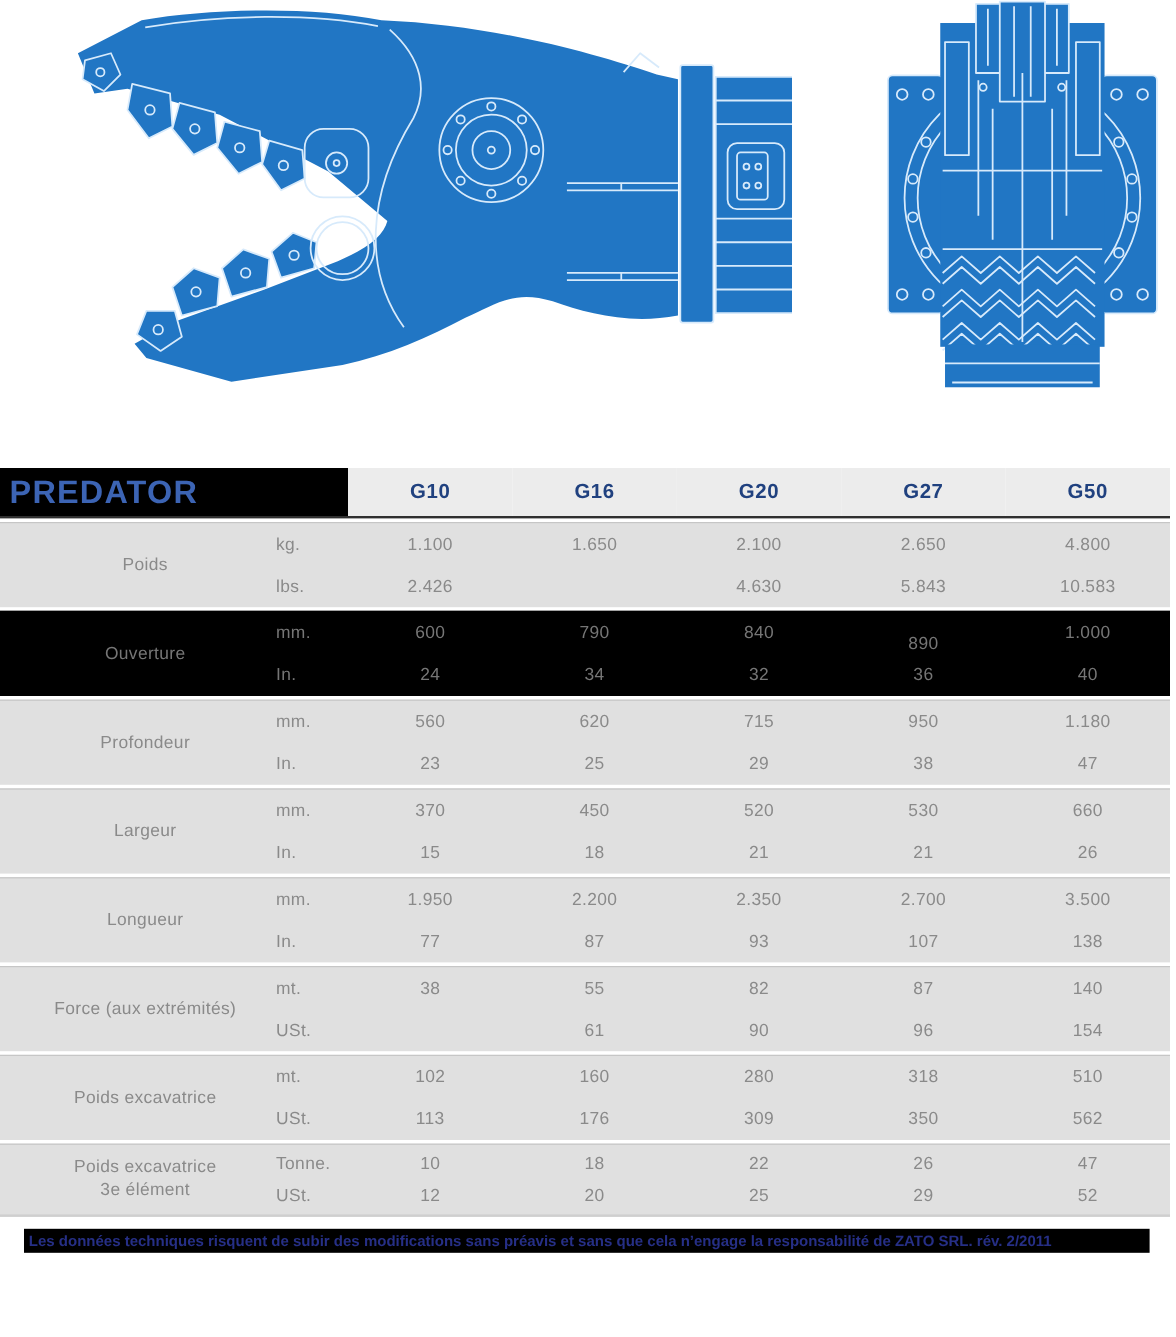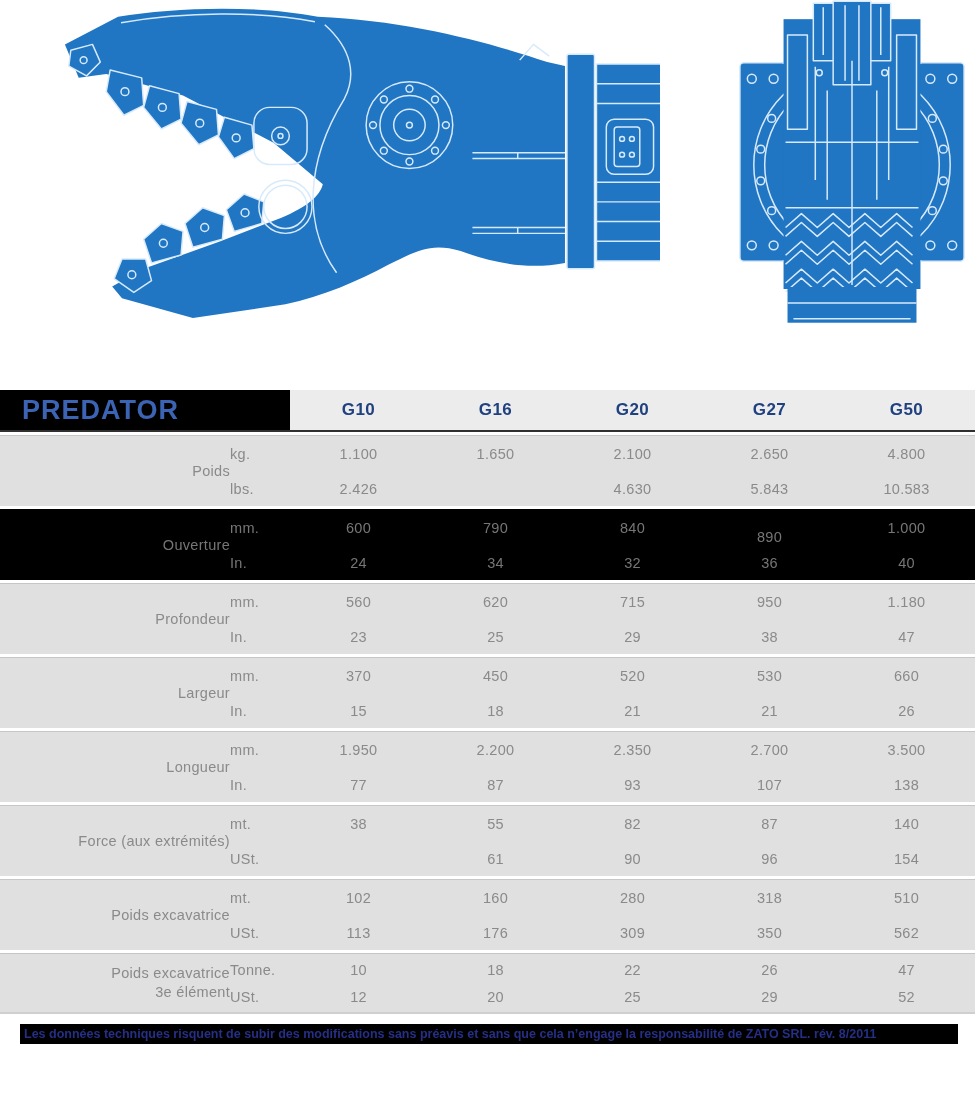--- a/index.html
+++ b/index.html
@@ -19,38 +19,38 @@
 
   
   .spec-table { position:absolute; left:0; top:390px; width:975px; }
   .table-header {
     display:grid; grid-template-columns:290px repeat(5,137px);
     height:42px; border-bottom:2px solid #303030;
   }
   .title-cell {
     background:var(--dark-bg); color:var(--title-blue);
     font-size:27px; font-weight:bold; letter-spacing:1px;
-    display:flex; align-items:center; padding-left:22px;
+    display:flex; align-items:center; padding-left:8px;
   }
   .col-h {
     background:var(--header-bg); color:var(--header-blue);
     font-size:17px; font-weight:bold; letter-spacing:.5px;
     display:flex; align-items:center; justify-content:center;
   }
   .group {
     display:grid; grid-template-columns:230px 60px repeat(5,137px);
     grid-auto-rows:35px; background:var(--row-bg); color:var(--text-gray);
     margin-top:3px; border-top:1px solid #c6c6c6; font-size:14.5px; letter-spacing:.3px;
   }
   .group.dark { background:var(--dark-bg); color:var(--dark-text); border-top-color:#000; }
   .group.compact { grid-auto-rows:27px; padding:2px 0; }
   #groups .group:last-child { border-bottom:2px solid #cfcfcf; }
   .g-label {
     grid-column:1; grid-row:1 / span 2;
-    display:flex; flex-direction:column; justify-content:center; align-items:flex-end;
+    display:flex; flex-direction:column; justify-content:center; align-items:center;
     padding-left:12px; line-height:19px;
   }
   .unit { display:flex; align-items:center; }
   .val  { display:flex; align-items:center; justify-content:center; }
 
   
   .footer-note {
     position:absolute; left:20px; top:1024px; width:938px; height:20px;
     background:var(--dark-bg); color:var(--note-blue);
     font-size:12.5px; font-weight:bold; line-height:20px;
@@ -346,14 +346,14 @@
           <div class="unit" style="grid-area: 2 / 2;">USt.</div>
           <div class="val" style="grid-area: 2 / 3;">12</div>
           <div class="val" style="grid-area: 2 / 4;">20</div>
           <div class="val" style="grid-area: 2 / 5;">25</div>
           <div class="val" style="grid-area: 2 / 6;">29</div>
           <div class="val" style="grid-area: 2 / 7;">52</div>
         </div>
       </div>
   </div>
 
-  <div class="footer-note">Les données techniques risquent de subir des modifications sans préavis et sans que cela n’engage la responsabilité de ZATO SRL. rév. 8/2011</div>
+  <div class="footer-note">Les données techniques risquent de subir des modifications sans préavis et sans que cela n’engage la responsabilité de ZATO SRL. rév. 2/2011</div>
 </div>
 
 </body></html>

